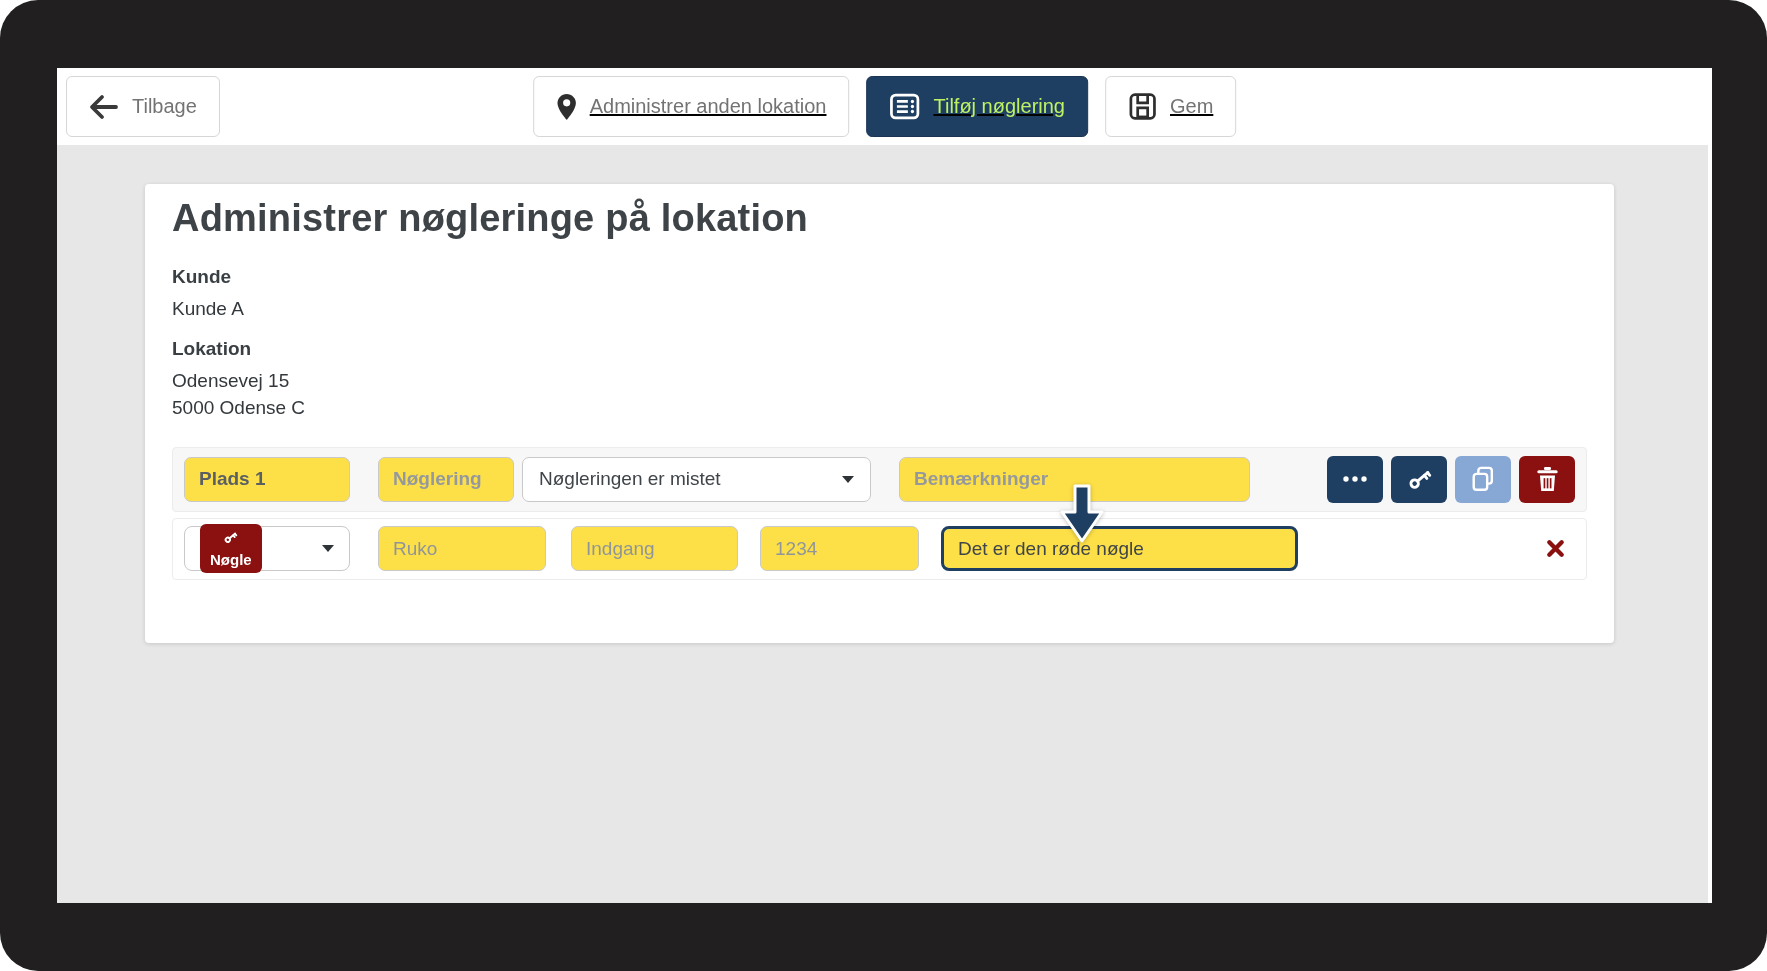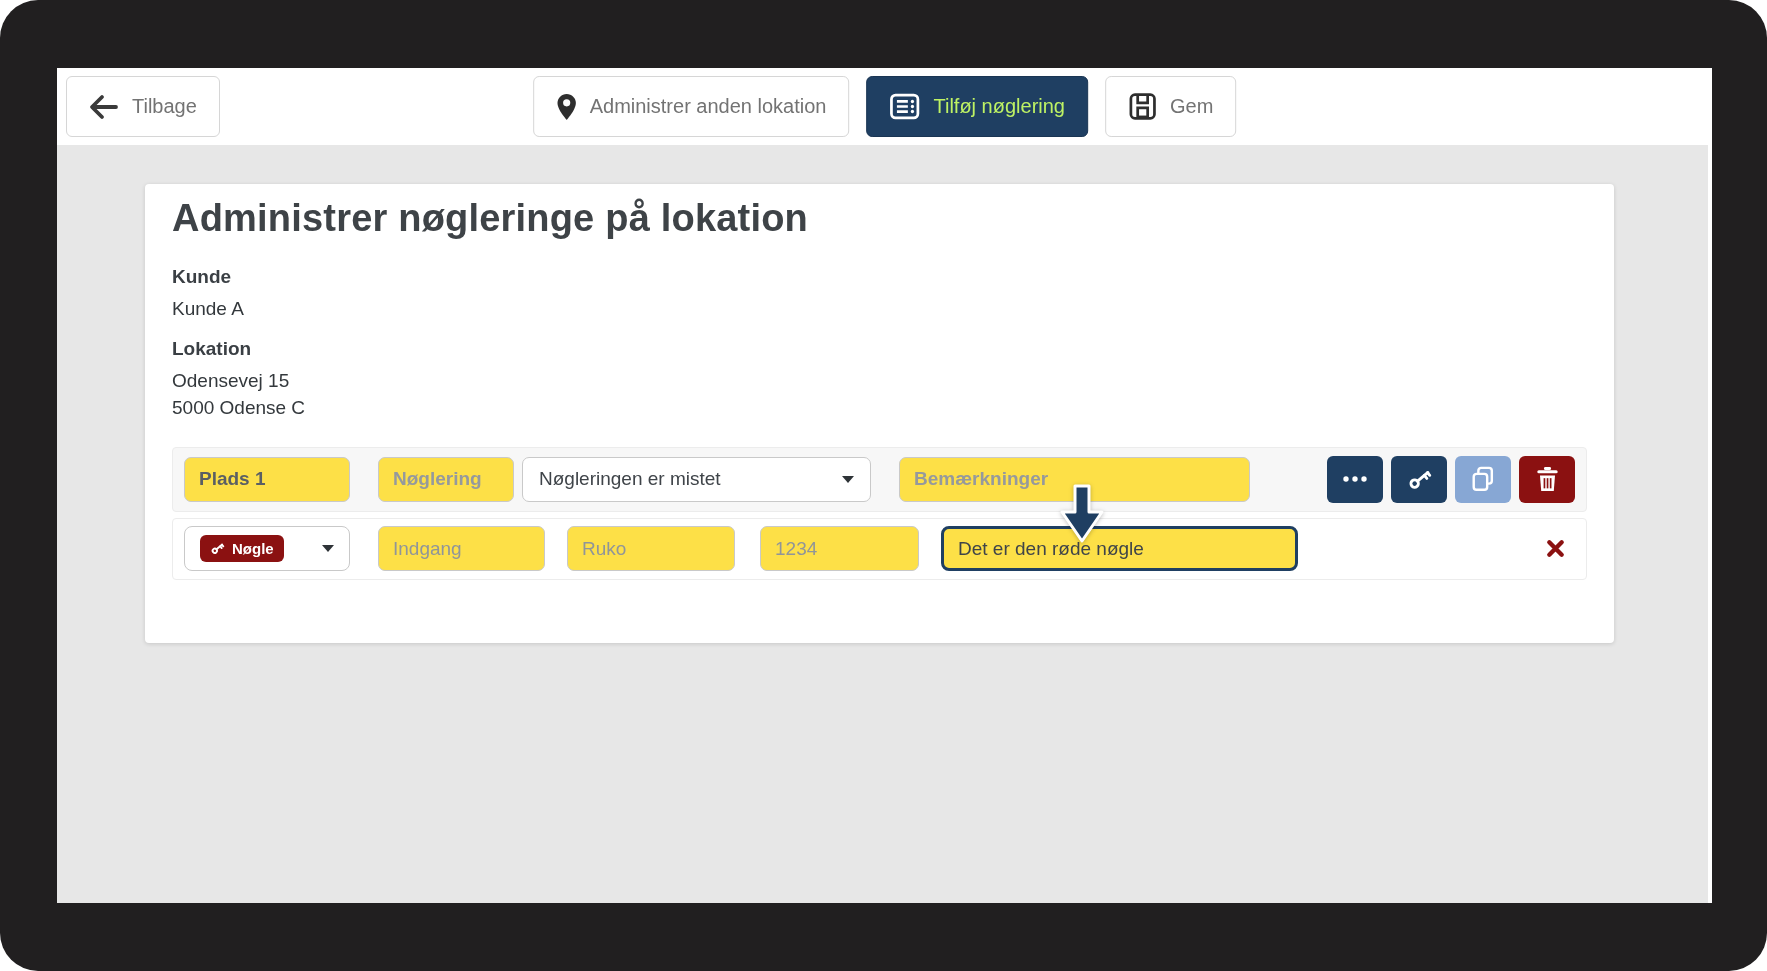--- a/index.html
+++ b/index.html
@@ -6,21 +6,21 @@
   body{width:1767px;height:971px;position:relative;font-family:"Liberation Sans",sans-serif;overflow:hidden;}
   .frame{position:absolute;inset:0;background:#211f20;border-radius:38px;}
   .viewport{position:absolute;left:57px;top:68px;width:1655px;height:835px;background:#ffffff;overflow:hidden;}
 
   
   .toolbar{position:relative;height:77px;background:#ffffff;}
   .btn{display:inline-flex;align-items:center;justify-content:center;gap:13px;
        background:#fff;border:1px solid #d6d6d6;border-radius:6px;height:61px;
        padding:0 22px;font-size:20px;color:#737373;cursor:pointer;box-sizing:border-box;white-space:nowrap;}
   .btn-back{position:absolute;left:9px;top:8px;}
-  .toolbar-center{position:absolute;left:50%;top:8px;transform:translateX(-50%);display:flex;gap:17px;}
+  .toolbar-center{position:absolute;left:50%;top:8px;transform:translateX(-50%);display:flex;gap:17px;text-decoration:underline;}
   .btn-primary{background:#1f3f62;border-color:#1a3553;color:#bef264;justify-content:space-between;}
 
   
   .content{position:absolute;left:0;top:77px;width:1651px;height:758px;background:#e7e7e7;}
   .card{position:relative;margin:39px 0 0 88px;width:1469px;height:459px;background:#ffffff;
         border-radius:4px;box-shadow:0 1px 4px rgba(0,0,0,.14);box-sizing:border-box;padding:4px 27px;}
   .card h1{margin:8px 0 24px 0;font-size:38px;line-height:1.2;color:#3e4347;letter-spacing:.2px;}
   .lbl{font-size:19px;font-weight:bold;color:#3a3f44;margin:0 0 7px 0;}
   .val{font-size:19px;color:#33383c;margin:0 0 16px 0;line-height:27px;}
   .addr{margin-bottom:26px;}
@@ -38,21 +38,21 @@
              display:flex;align-items:center;justify-content:space-between;padding:0 16px;font-size:19px;color:#3f4449;cursor:pointer;}
   .caret{width:0;height:0;border-left:6px solid transparent;border-right:6px solid transparent;border-top:7px solid #2e3337;}
   .iconbtn{width:56px;height:47px;border:none;border-radius:6px;display:inline-flex;align-items:center;justify-content:center;cursor:pointer;padding:0;}
   .iconbtn.navy{background:#1f3f62;}
   .iconbtn.lightblue{background:#87a7d4;}
   .iconbtn.red{background:#8b1111;}
   .actions{margin-left:auto;display:flex;gap:8px;}
   .badge-dd{box-sizing:border-box;width:166px;height:45px;border:1px solid #c9c9c9;border-radius:8px;background:#fff;
             display:flex;align-items:center;justify-content:space-between;padding:0 15px;cursor:pointer;}
   .badge{display:inline-flex;align-items:center;gap:7px;background:#8b1111;color:#fff;font-size:15px;font-weight:bold;
-         border-radius:6px;padding:6px 10px;line-height:1;}
+         border-radius:6px;padding:6px 10px;line-height:1;flex-direction:column;}
   .focused{border:3px solid #1f3f62 !important;border-radius:8px;color:#3f4449;}
   .xbtn{background:none;border:none;cursor:pointer;padding:4px;margin:0 6px 0 auto;display:inline-flex;}
   .pointer-arrow{position:absolute;left:912px;top:300px;z-index:5;filter:drop-shadow(0 1px 2px rgba(0,0,0,.25));pointer-events:none;}
 
   
   .f-plads{width:166px;margin-right:28px;}
   .f-name{width:136px;margin-right:8px;}
   .f-status{width:349px;margin-right:28px;}
   .f-remarks1{width:351px;}
   .f-dd{margin-right:28px;}
@@ -193,22 +193,22 @@
                       <path d="M13.5 16 H29"></path>
                       <path d="M23.5 16 v5"></path>
                       <path d="M28.5 16 v4.4"></path>
                     </g>
                   </svg>
               </span>
               <span>Nøgle</span>
             </span>
             <span class="caret"></span>
           </div>
+          <input class="tinput f-system" placeholder="Ruko" style="">
           <input class="tinput f-keyname" placeholder="Indgang" style="">
-          <input class="tinput f-system" placeholder="Ruko" style="">
           <input class="tinput f-number" placeholder="1234" style="">
           <input class="tinput focused f-remarks2" value="Det er den røde nøgle" style="">
           <button class="xbtn">
             <span style="display:inline-flex;">
               <svg width="19" height="19" viewBox="0 0 20 20">
                   <path d="M3.5 3.5 L16.5 16.5 M16.5 3.5 L3.5 16.5" stroke="#8b1111" stroke-width="4.6" stroke-linecap="round" fill="none"></path>
                 </svg>
             </span>
           </button>
         </div>

